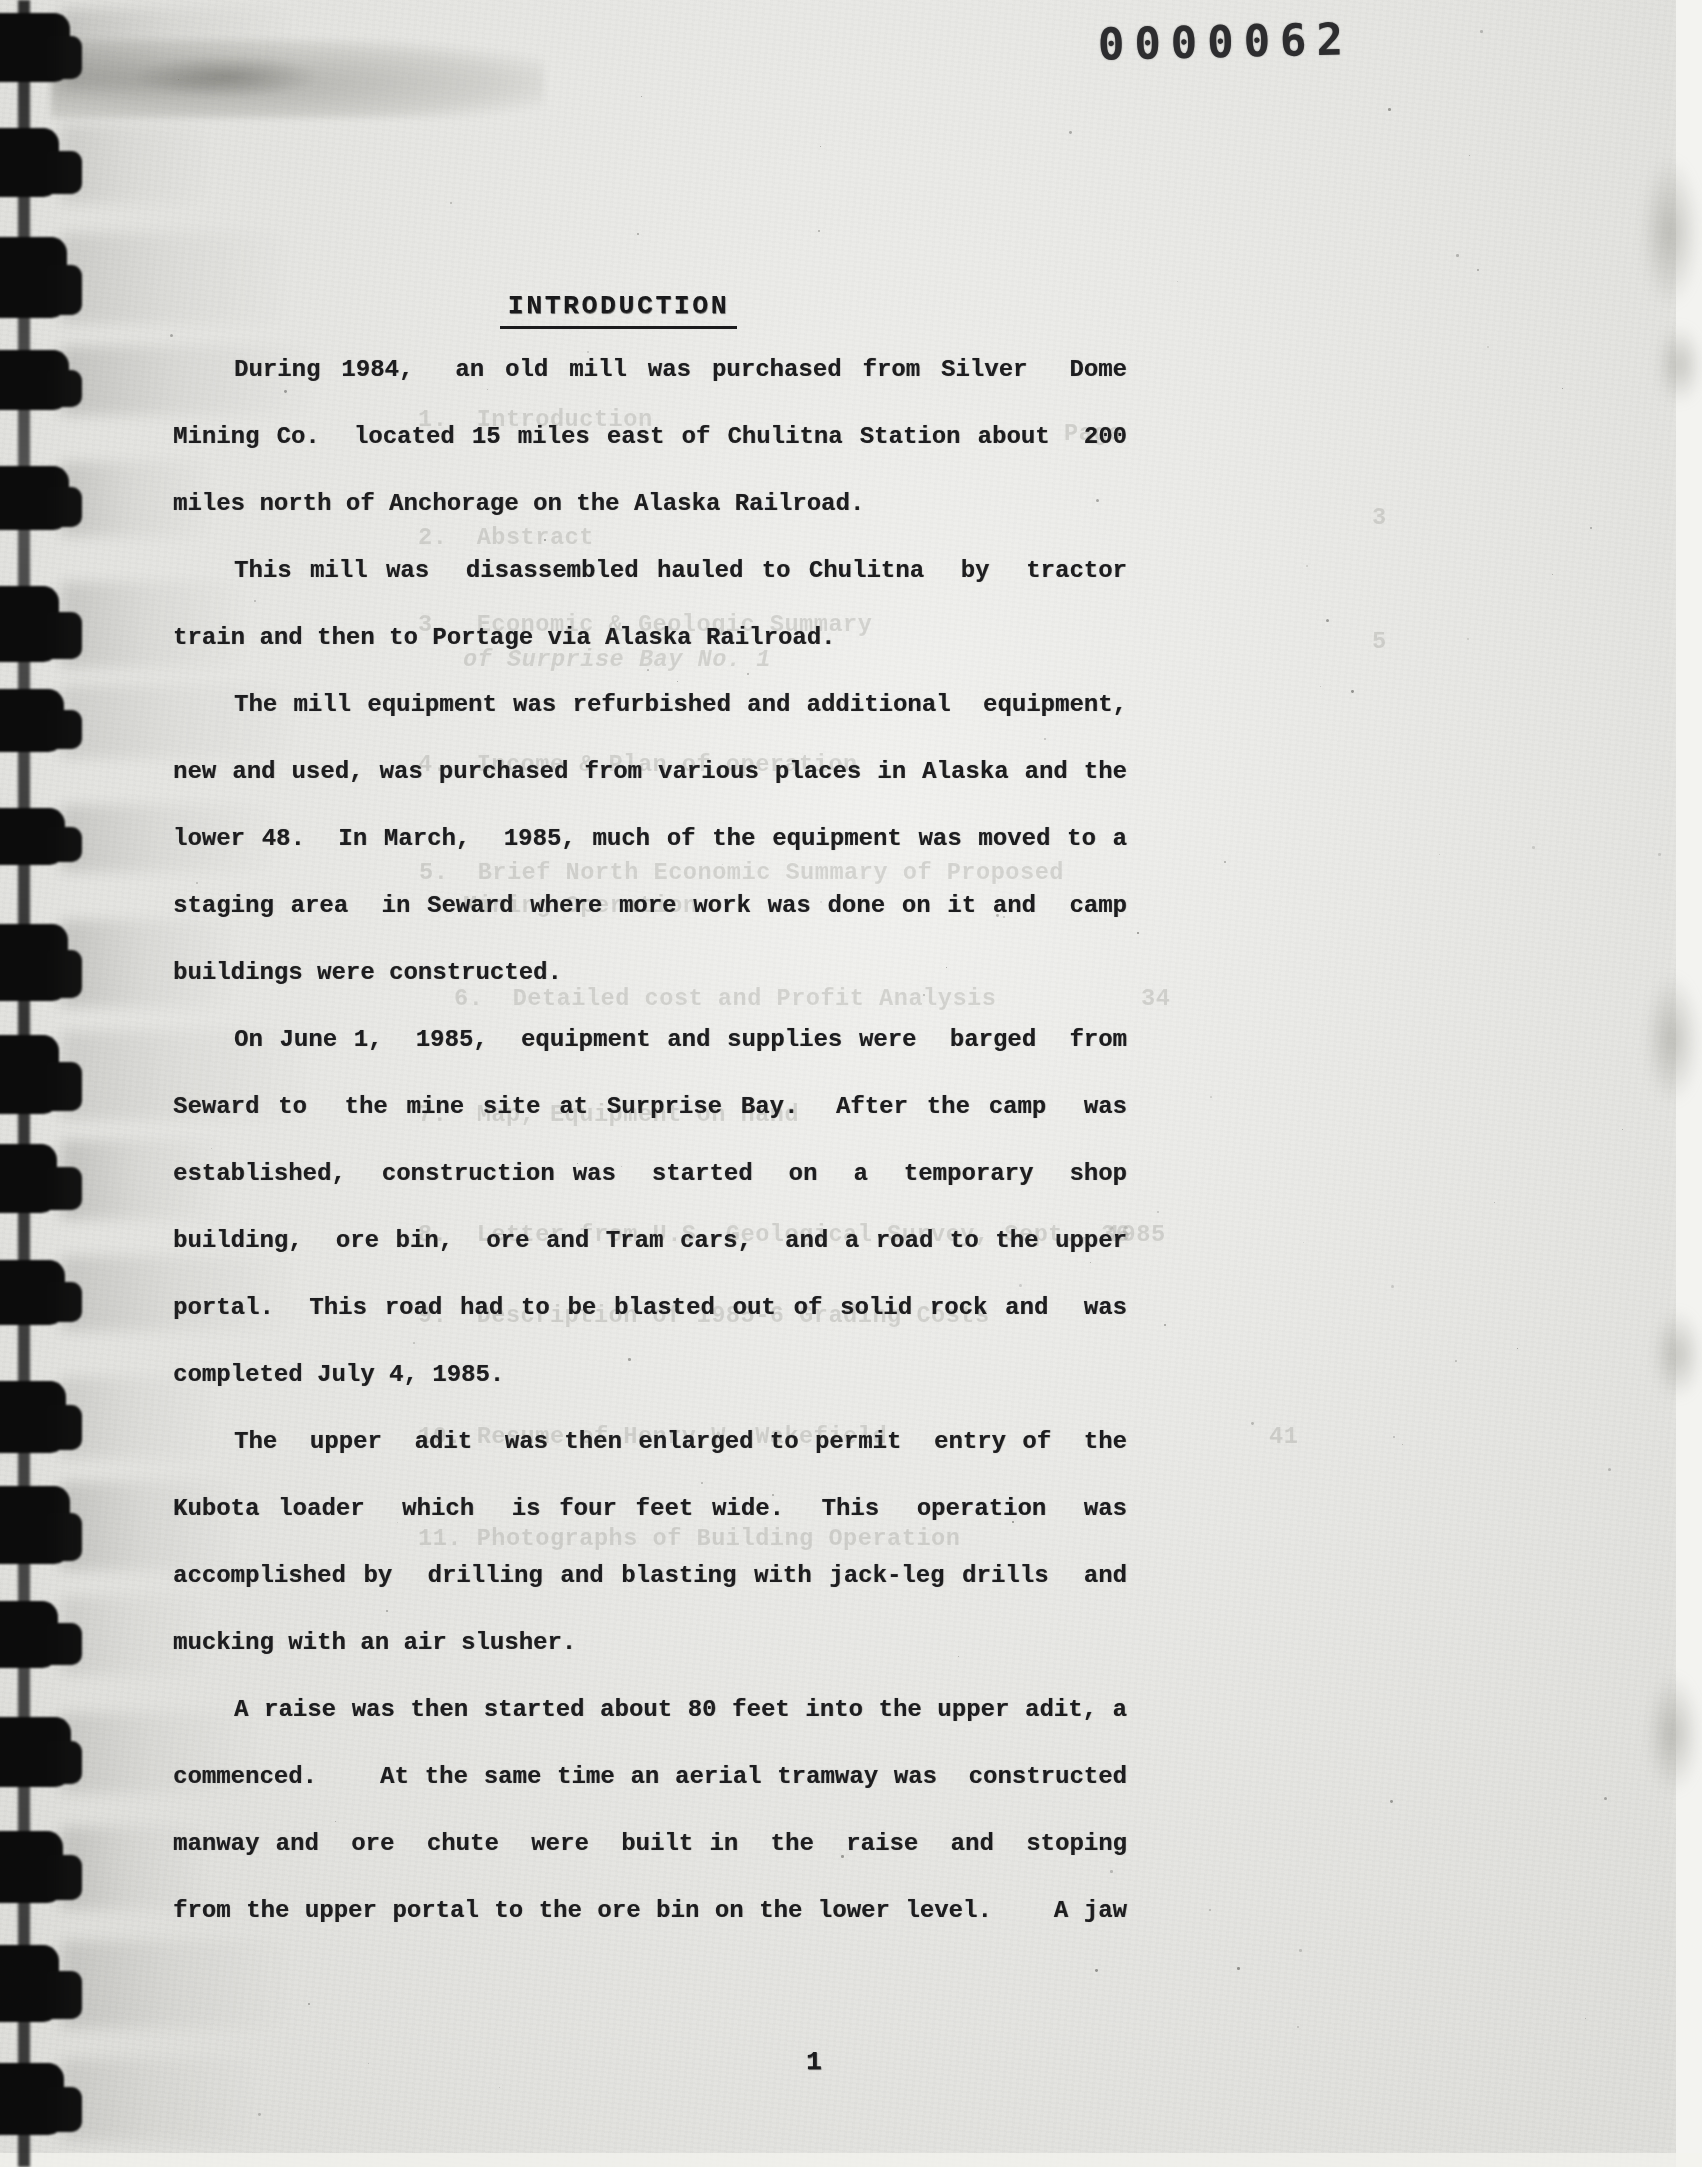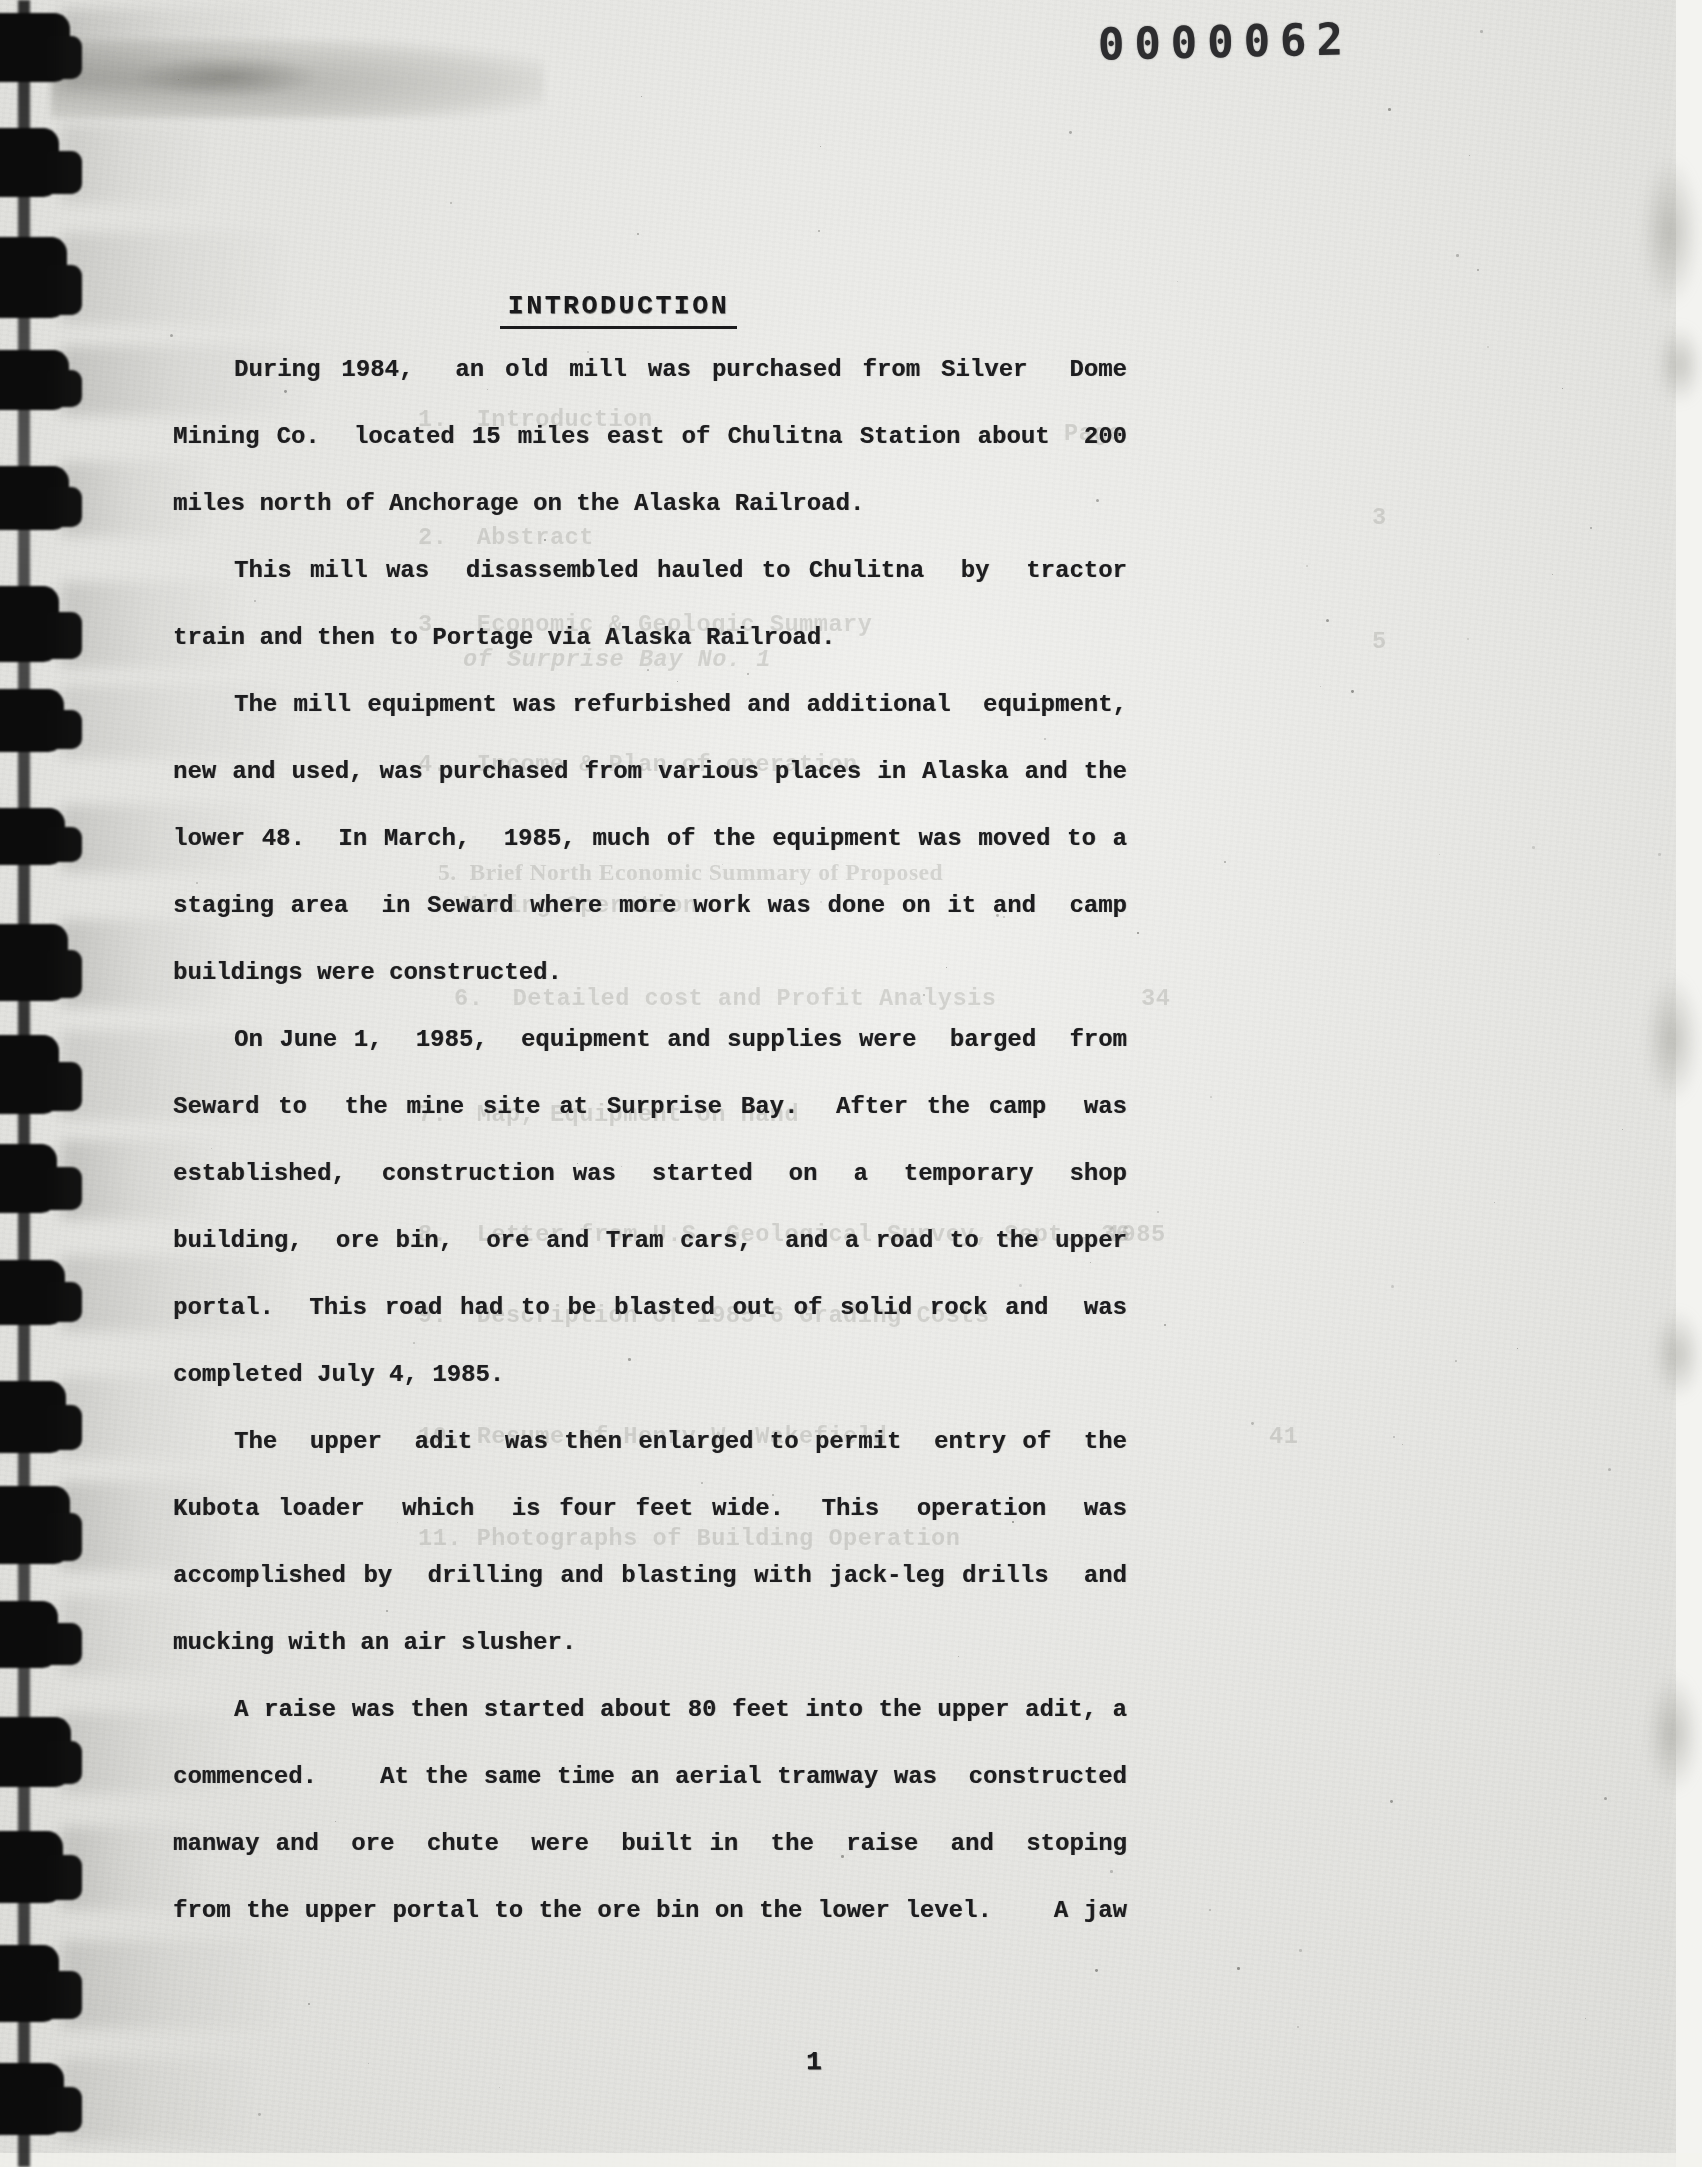--- a/index.html
+++ b/index.html
@@ -91,21 +91,21 @@
 
   <div id="ghost-layer">
       <div class="ghost" style="left: 1064px; top: 376px; margin-top: 44px;">Page</div>
       <div class="ghost" style="left: 418px; top: 406px;">1.  Introduction</div>
       <div class="ghost" style="left: 418px; top: 504px; margin-top: 20px;">2.  Abstract</div>
       <div class="ghost" style="left: 1372px; top: 504px;">3</div>
       <div class="ghost" style="left: 418px; top: 611px;">3.  Economic &amp; Geologic Summary</div>
       <div class="ghost" style="left: 463px; top: 646px; font-style: italic;">of Surprise Bay No. 1</div>
       <div class="ghost" style="left: 1372px; top: 628px;">5</div>
       <div class="ghost" style="left: 418px; top: 751px;">4.  Income &amp; Plan of operation</div>
-      <div class="ghost" style="left: 438px; top: 859px; font-family: Liberation Serif, serif;">5.  Brief North Economic Summary of Proposed</div>
+      <div class="ghost" style="left: 419px; top: 859px;">5.  Brief North Economic Summary of Proposed</div>
       <div class="ghost" style="left: 463px; top: 892px;">Mining Operation</div>
       <div class="ghost" style="left: 418px; top: 985px; margin-left: 36px;">6.  Detailed cost and Profit Analysis</div>
       <div class="ghost" style="left: 1141px; top: 985px;">34</div>
       <div class="ghost" style="left: 418px; top: 1101px;">7.  Map, Equipment on hand</div>
       <div class="ghost" style="left: 418px; top: 1221px;">8.  Letter from U.S. Geological Survey, Sept., 1985</div>
       <div class="ghost" style="left: 1101px; top: 1221px;">36</div>
       <div class="ghost" style="left: 418px; top: 1302px;">9.  Description of 1985-6 Grading Costs</div>
       <div class="ghost" style="left: 418px; top: 1423px;">10. Resume of Henry W. Wakefield</div>
       <div class="ghost" style="left: 1269px; top: 1423px;">41</div>
       <div class="ghost" style="left: 418px; top: 1525px;">11. Photographs of Building Operation</div>

